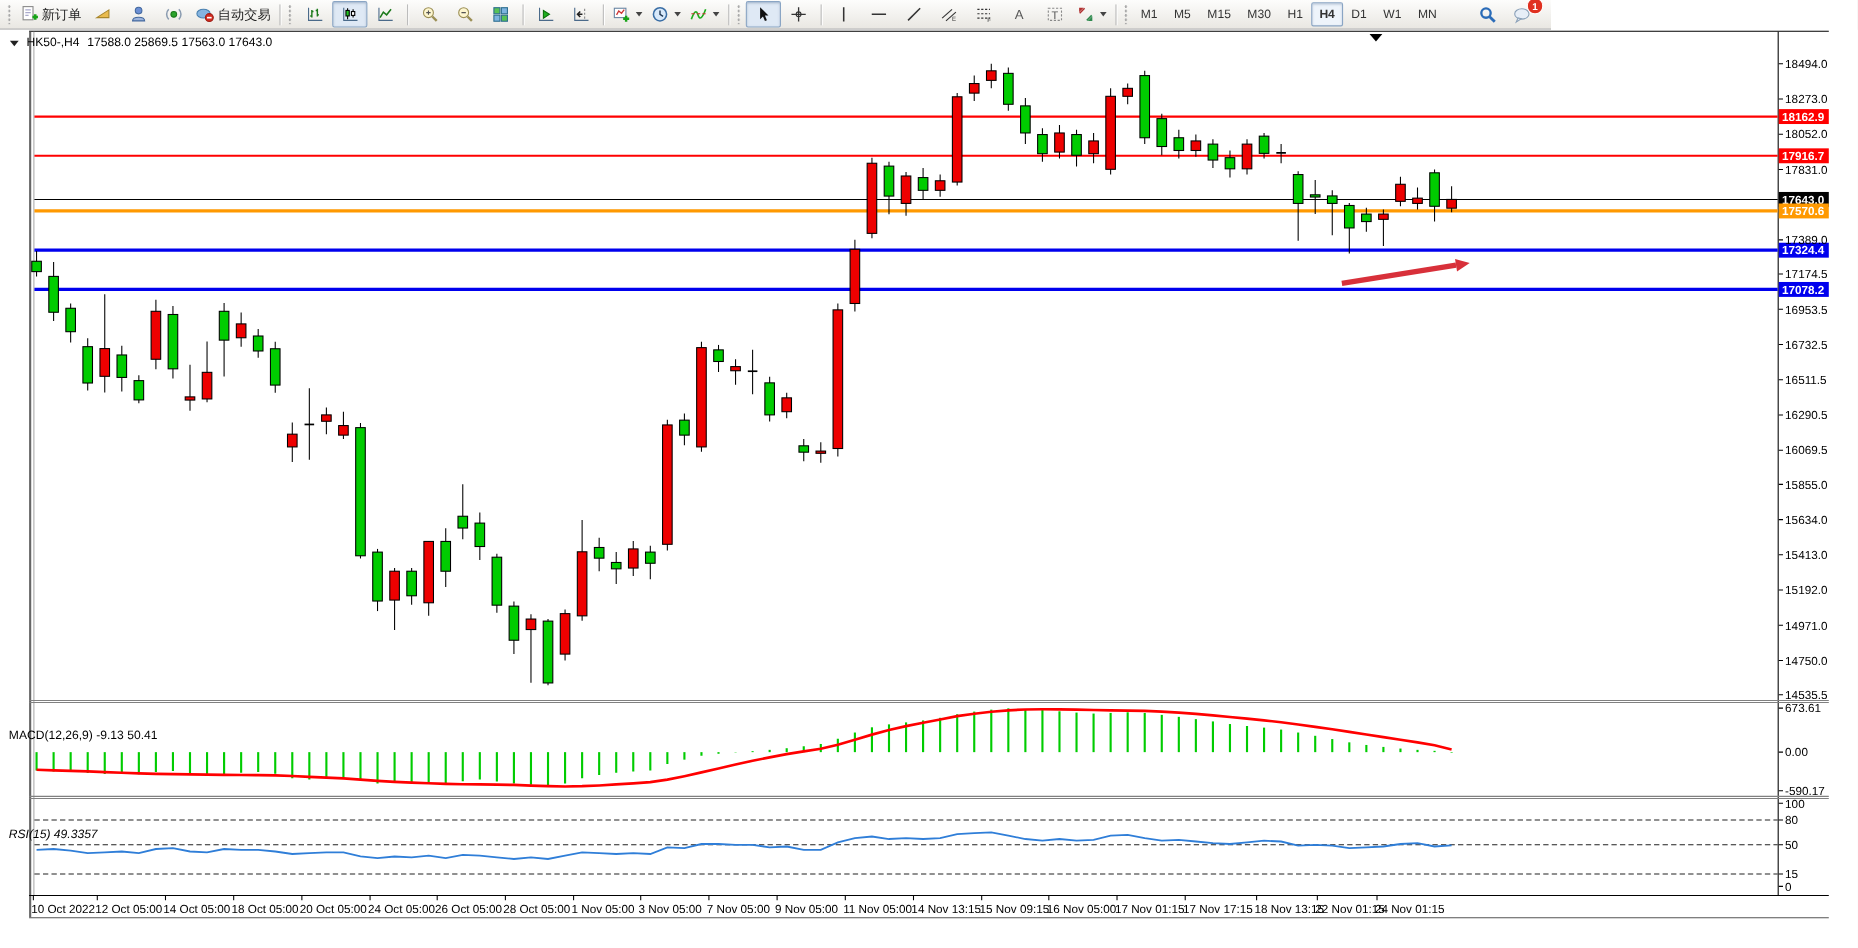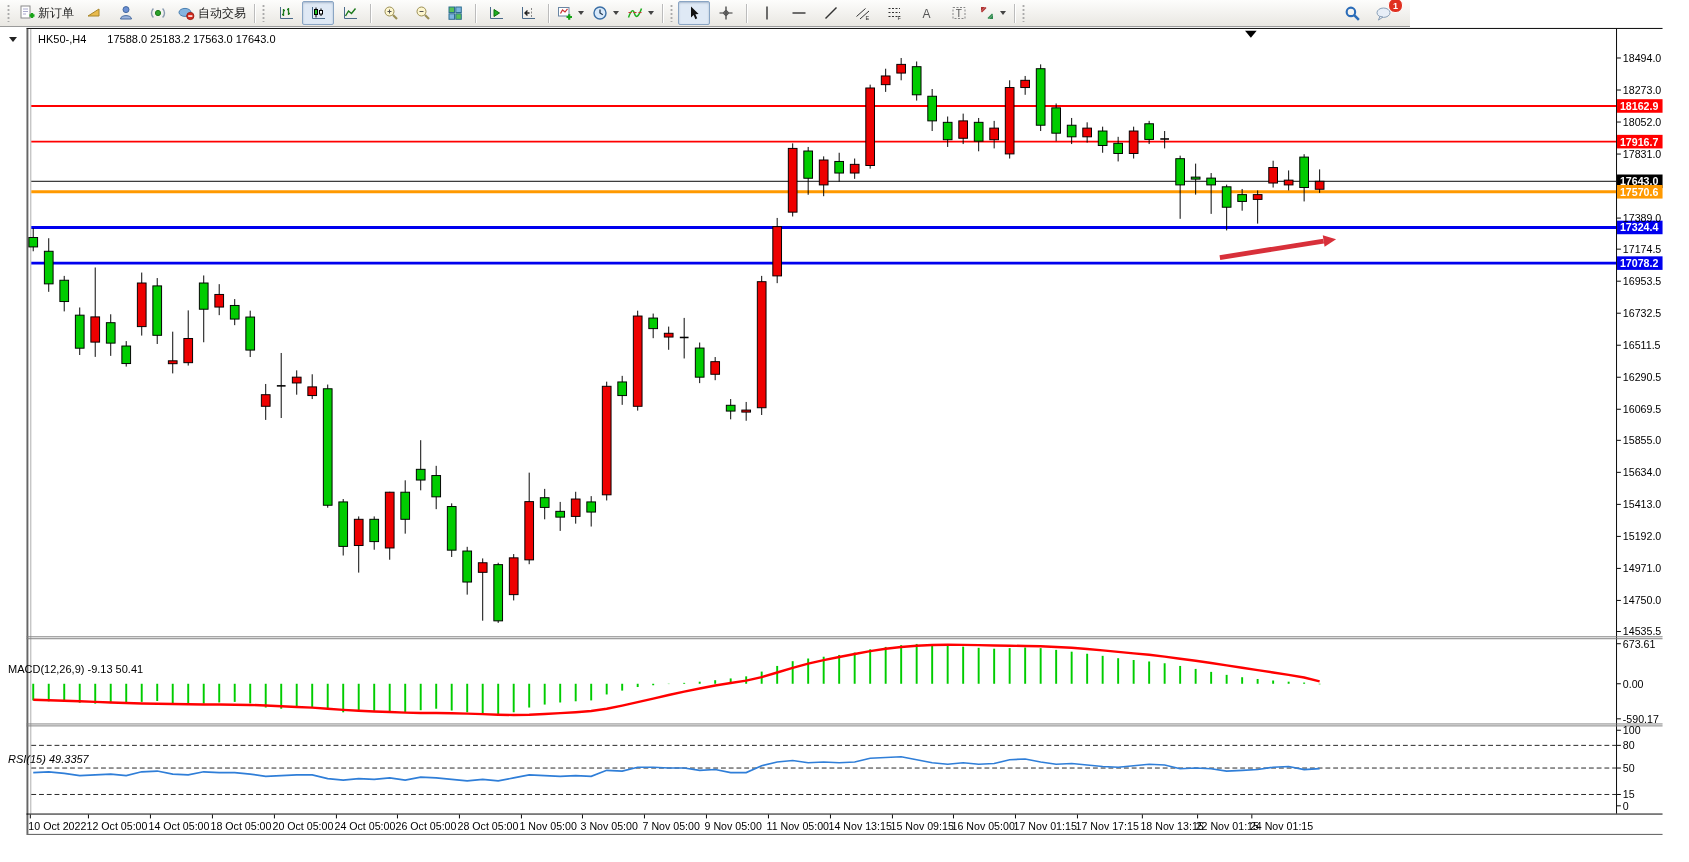--- a/index.html
+++ b/index.html
@@ -12,21 +12,21 @@
   .tbtn.sel{border-color:#8aa5c4;background:#dfe9f5;box-shadow:inset 0 1px 2px rgba(60,90,130,.35);}
   .tf{height:20px;padding:0 6px;font-size:11px;color:#333;display:flex;align-items:center;border:1px solid transparent;border-radius:2px;}
   .tf.sel{border-color:#8aa5c4;background:#eef4fb;box-shadow:inset 0 1px 2px rgba(60,90,130,.3);font-weight:bold;}
   .caret{width:0;height:0;border-left:3.5px solid transparent;border-right:3.5px solid transparent;border-top:4px solid #444;margin-left:2px;}
   #tb-right{margin-left:auto;display:flex;align-items:center;}
   .badge{position:absolute;right:-4px;top:-4px;min-width:13px;height:13px;border-radius:7px;background:#e03020;color:#fff;font-size:9px;font-weight:bold;display:flex;align-items:center;justify-content:center;border:1px solid #fff;}
   
   #chartwin{position:absolute;left:0;top:27px;width:1689px;height:835px;background:#fff;}
   #chart-svg{position:absolute;left:0;top:0;}
   .overlay{position:absolute;font-size:11px;color:#000;white-space:nowrap;z-index:5;}
-  #title-ovl{left:9px;top:6px;display:flex;align-items:center;gap:21px;}
+  #title-ovl{left:9px;top:6px;display:flex;align-items:center;gap:7px;}
   #title-tri{width:0;height:0;border-left:4px solid transparent;border-right:4px solid transparent;border-top:5px solid #222;}
   svg text{font-family:"Liberation Sans",sans-serif;}
 </style>
 </head>
 <body>
 
 <div id="app">
 
   <div id="toolbar">
     <div class="grip"></div>
@@ -225,20 +225,31 @@
           <polygon points="2,2 6.2,2 2,6.2" fill="#b03030"></polygon>
           <path d="M9 13.5L13.5 9" stroke="#2e8a4e" stroke-width="1.4"></path>
           <polygon points="14,14 9.8,14 14,9.8" fill="#2e8a4e"></polygon>
         </svg>
       <span class="caret"></span>
     </div>
 
     <div class="sep"></div>
     <div class="grip"></div>
 
+    <div id="tf-box" style="display:flex;align-items:center;gap:1px;">
+        <div class="tf">M1</div>
+        <div class="tf">M5</div>
+        <div class="tf">M15</div>
+        <div class="tf">M30</div>
+        <div class="tf">H1</div>
+        <div class="tf sel">H4</div>
+        <div class="tf">D1</div>
+        <div class="tf">W1</div>
+        <div class="tf">MN</div>
+      </div>
 
     <div id="tb-right">
       <div class="tbtn">
         <svg width="17" height="17" viewBox="0 0 16 16">
             <circle cx="6.5" cy="6.5" r="4" fill="none" stroke="#2b6cb8" stroke-width="2"></circle>
             <line x1="9.6" y1="9.6" x2="14" y2="14" stroke="#2b6cb8" stroke-width="2.4"></line>
           </svg>
       </div>
       <div class="tbtn" style="position:relative;margin-right:6px;">
         <svg width="18" height="17" viewBox="0 0 18 16">
@@ -632,21 +643,21 @@
         <text x="1150" y="856" font-size="11" fill="#000">18 Nov 13:15</text>
         <line x1="1209" y1="840" x2="1209" y2="844" stroke="#000"></line>
         <text x="1207" y="856" font-size="11" fill="#000">22 Nov 01:15</text>
         <line x1="1265" y1="840" x2="1265" y2="844" stroke="#000"></line>
         <text x="1263" y="856" font-size="11" fill="#000">24 Nov 01:15</text>
       </svg>
 
     <div class="overlay" id="title-ovl">
       <span id="title-tri"></span>
       <span>HK50-,H4</span>
-      <span>17588.0 25183.2 17563.0 17643.0</span>
+      <span>17588.0 25869.5 17563.0 17643.0</span>
     </div>
 
     <div class="overlay" style="left:8px;top:636px;">
       <span>MACD(12,26,9)</span>
       <span>-9.13 50.41</span>
     </div>
 
     <div class="overlay" style="left:8px;top:726px;font-style:italic;">
       <span>RSI(15)</span>
       <span>49.3357</span>

